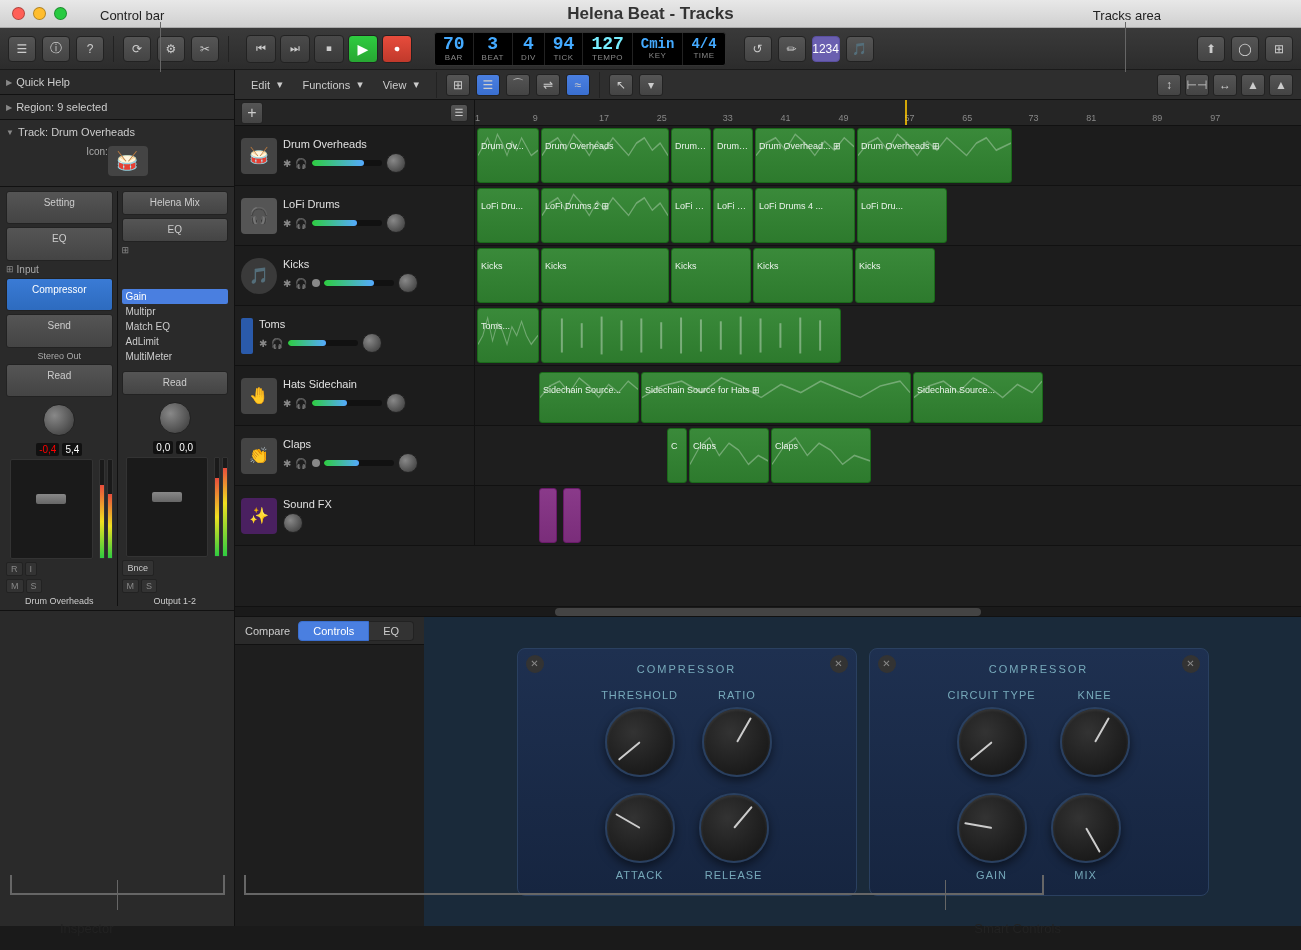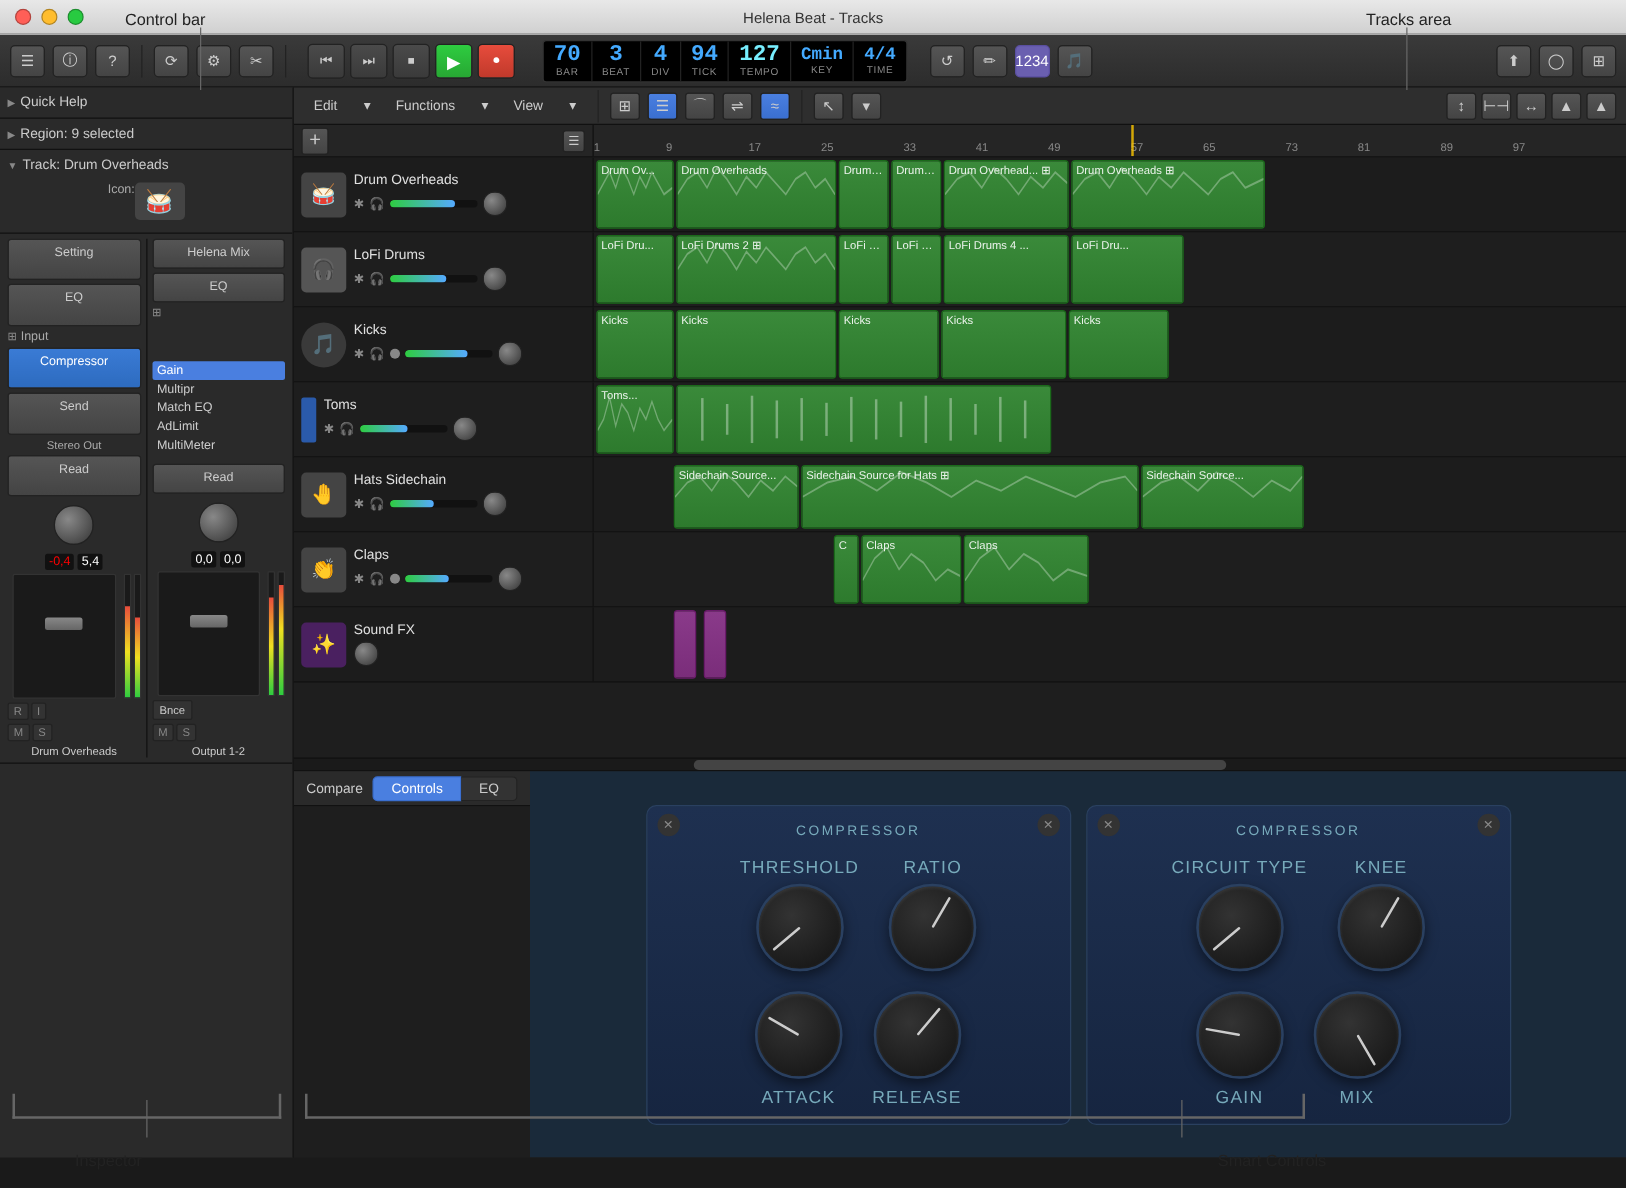--- a/index.html
+++ b/index.html
@@ -26,23 +26,23 @@
     .tb-btn {
       width: 13px;
       height: 13px;
       border-radius: 50%;
       border: 0.5px solid rgba(0,0,0,0.3);
     }
     .tb-close { background: #ff5f57; }
     .tb-min { background: #ffbd2e; }
     .tb-max { background: #28ca41; }
     .title-bar-title {
-      font-size: 12px;
+      font-size: 17px;
       color: #333;
-      font-weight: 400;
+      font-weight: 700;
     }
 
     
     .control-bar {
       width: 100%;
       height: 42px;
       background: linear-gradient(to bottom, #3a3a3a, #2c2c2c);
       display: flex;
       align-items: center;
       padding: 0 8px;
@@ -314,21 +314,21 @@
       height: 22px;
       padding: 0 8px;
       background: transparent;
       border: none;
       color: #ccc;
       font-size: 11px;
       cursor: pointer;
       border-radius: 3px;
       display: flex;
       align-items: center;
-      gap: 21px;
+      gap: 7px;
     }
     .toolbar-icon-btn {
       width: 24px;
       height: 22px;
       background: linear-gradient(to bottom, #555, #444);
       border: 1px solid #222;
       border-radius: 3px;
       display: flex;
       align-items: center;
       justify-content: center;
@@ -500,21 +500,21 @@
       background: linear-gradient(to bottom, #3a8a3a, #2d7a2d);
       border: 1px solid #1a6a1a;
     }
     .clip-purple {
       background: linear-gradient(to bottom, #8a3a8a, #7a2d7a);
       border: 1px solid #6a1a6a;
     }
     .clip-label {
       font-size: 9px;
       color: rgba(255,255,255,0.9);
-      padding: 2px 3px;
+      padding: 12px 3px;
       white-space: nowrap;
       overflow: hidden;
       text-overflow: ellipsis;
     }
     .clip-waveform {
       position: absolute;
       bottom: 0;
       left: 0;
       right: 0;
       height: 30px;
@@ -627,21 +627,21 @@
       font-weight: 500;
       margin-bottom: 6px;
     }
     .comp-knob-group {
       display: flex;
       flex-direction: column;
       align-items: center;
       gap: 6px;
     }
     .comp-knob-label {
-      font-size: 14px;
+      font-size: 11px;
       color: #7ab;
       letter-spacing: 1px;
       text-transform: uppercase;
     }
     .comp-knob {
       width: 70px;
       height: 70px;
       border-radius: 50%;
       background: radial-gradient(circle at 40% 35%, #333, #111);
       border: 2px solid #2a4060;

